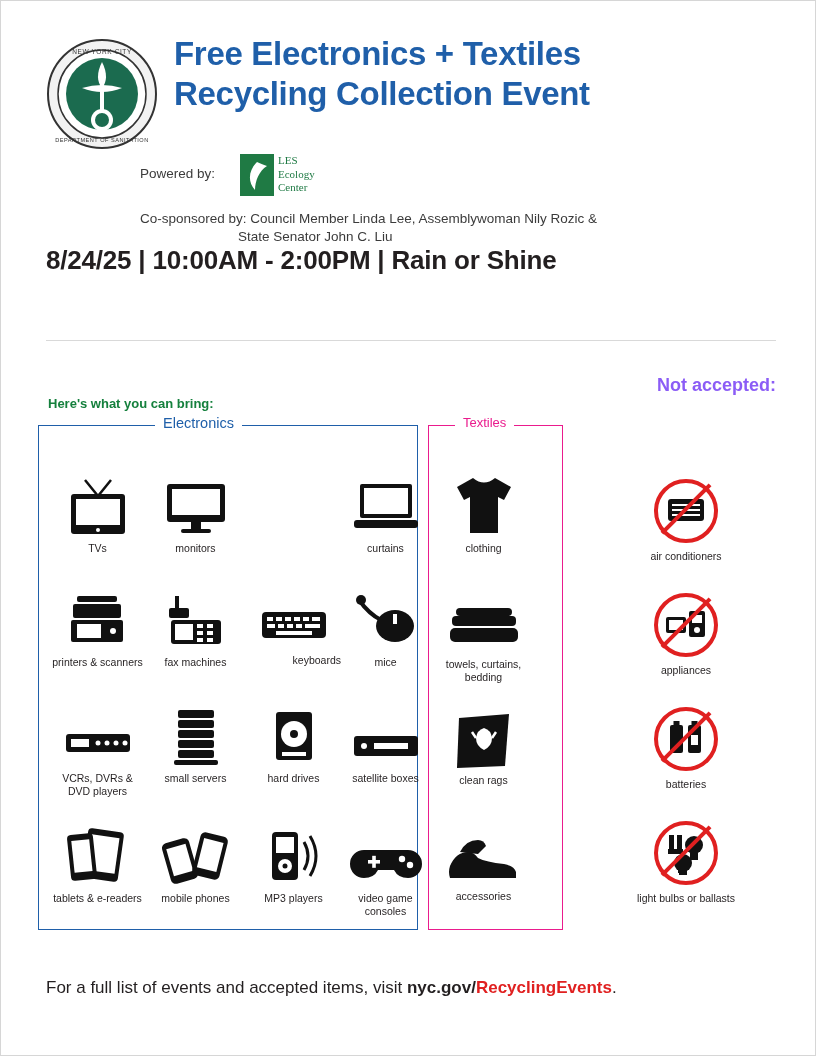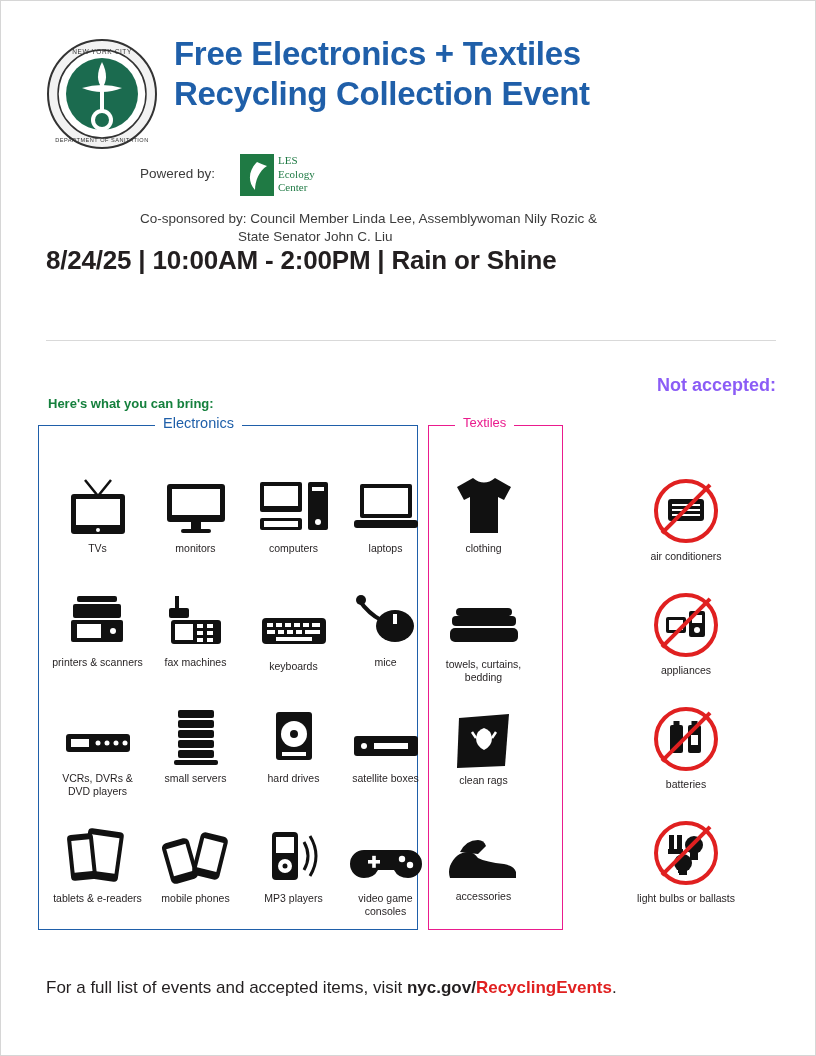--- a/index.html
+++ b/index.html
@@ -204,44 +204,30 @@
         <svg width="70" height="64" viewBox="0 0 70 64">
           <rect x="6" y="10" width="58" height="38" rx="3" fill="#111"></rect>
           <rect x="11" y="15" width="48" height="26" fill="#fff"></rect>
           <rect x="30" y="48" width="10" height="8" fill="#111"></rect>
           <rect x="20" y="55" width="30" height="4" rx="2" fill="#111"></rect>
         </svg>
       </div>
       <div class="cap">monitors</div>
     </div>
 
-    <div class="cell" style="left:208px; top:28px;">
-      <div class="art">
-        <svg width="76" height="64" viewBox="0 0 76 64">
-          <rect x="4" y="8" width="42" height="30" rx="2" fill="#111"></rect>
-          <rect x="8" y="12" width="34" height="20" fill="#fff"></rect>
-          <rect x="4" y="44" width="42" height="12" rx="2" fill="#111"></rect>
-          <rect x="8" y="47" width="34" height="6" fill="#fff"></rect>
-          <rect x="52" y="8" width="20" height="48" rx="2" fill="#111"></rect>
-          <rect x="56" y="13" width="12" height="4" fill="#fff"></rect>
-          <circle cx="62" cy="48" r="3" fill="#fff"></circle>
-        </svg>
-      </div>
-      <div class="cap">computers</div>
-    </div>
 
     <div class="cell" style="left:300px; top:28px;">
       <div class="art">
         <svg width="72" height="64" viewBox="0 0 72 64">
           <rect x="10" y="10" width="52" height="34" rx="2" fill="#111"></rect>
           <rect x="14" y="14" width="44" height="26" fill="#fff"></rect>
           <rect x="4" y="46" width="64" height="8" rx="3" fill="#111"></rect>
         </svg>
       </div>
-      <div class="cap">laptops</div>
+      <div class="cap">curtains</div>
     </div>
 
     <div class="cell" style="left:12px; top:142px;">
       <div class="art">
         <svg width="70" height="62" viewBox="0 0 70 62">
           <rect x="14" y="6" width="40" height="6" rx="2" fill="#111"></rect>
           <rect x="10" y="14" width="48" height="14" rx="2" fill="#111"></rect>
           <rect x="8" y="30" width="52" height="22" rx="2" fill="#111"></rect>
           <rect x="14" y="34" width="24" height="14" fill="#fff"></rect>
           <circle cx="50" cy="41" r="3" fill="#fff"></circle>
@@ -261,21 +247,21 @@
           <rect x="46" y="34" width="6" height="4" fill="#fff"></rect>
           <rect x="36" y="41" width="6" height="4" fill="#fff"></rect>
           <rect x="46" y="41" width="6" height="4" fill="#fff"></rect>
           <rect x="36" y="48" width="6" height="4" fill="#fff"></rect>
           <rect x="46" y="48" width="6" height="4" fill="#fff"></rect>
         </svg>
       </div>
       <div class="cap">fax machines</div>
     </div>
 
-    <div class="cell" style="left:208px; top:146px;">
+    <div class="cell" style="left:208px; top:140px;text-align:right;">
       <div class="art">
         <svg width="76" height="62" viewBox="0 0 76 62">
           <rect x="6" y="24" width="64" height="26" rx="4" fill="#111"></rect>
           <g fill="#fff">
             <rect x="11" y="29" width="6" height="4"></rect>
               <rect x="20" y="29" width="6" height="4"></rect>
             <rect x="29" y="29" width="6" height="4"></rect>
               <rect x="38" y="29" width="6" height="4"></rect>
             <rect x="47" y="29" width="6" height="4"></rect>
               <rect x="56" y="29" width="8" height="4"></rect>

